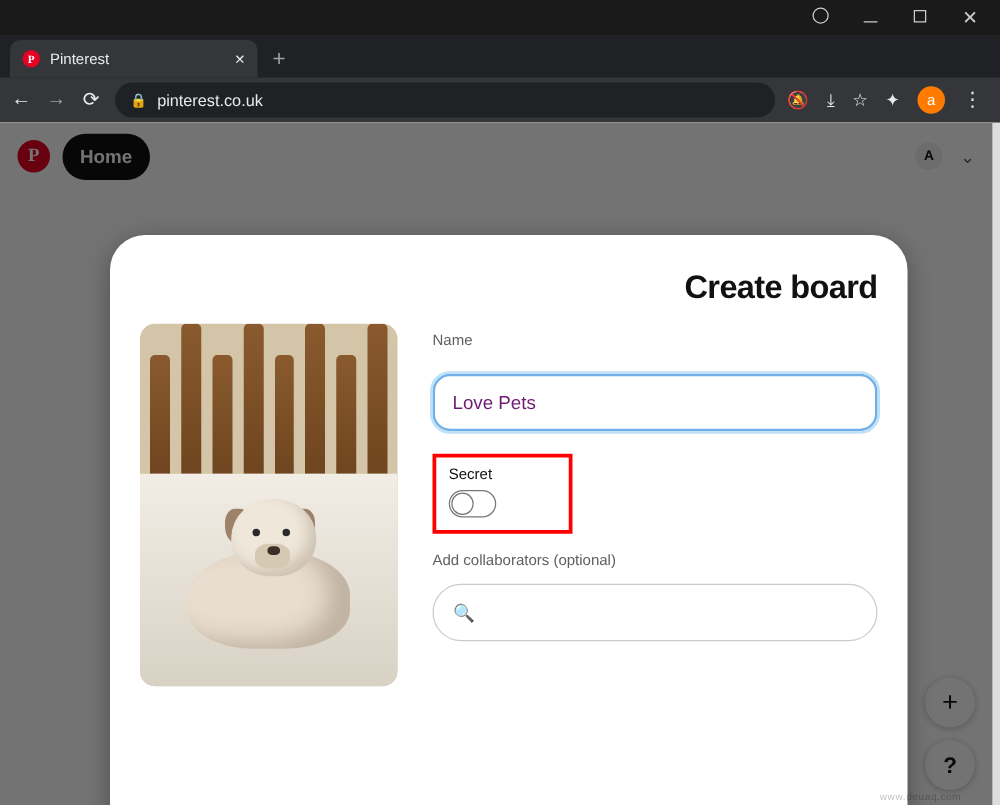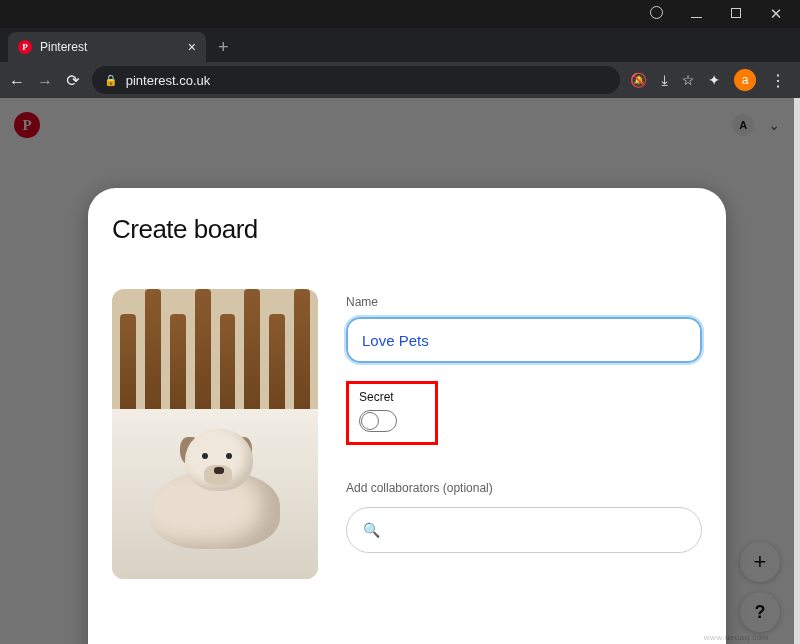--- a/index.html
+++ b/index.html
@@ -40,45 +40,45 @@
   .header-right .ava-letter { width:22px; height:22px; border-radius:50%; background:#efefef; display:flex; align-items:center; justify-content:center; font-size:11px; color:#111; font-weight:600;}
   .chev { font-size:14px; color:#5f5f5f; }
   
   .fab { position:absolute; right:14px; width:40px; height:40px; background:#fff; border-radius:50%; box-shadow:0 1px 6px rgba(0,0,0,0.25); display:flex; align-items:center; justify-content:center; font-size:22px; color:#111; font-weight:400;}
   .fab.plus { bottom:62px; }
   .fab.help { bottom:12px; font-size:18px; font-weight:700;}
   
   .overlay { position:absolute; top:0; left:0; right:0; bottom:0; background:rgba(0,0,0,0.55); }
   
   .modal { position:absolute; top:90px; left:88px; width:638px; height:530px; background:#fff; border-radius:28px; box-shadow:0 4px 20px rgba(0,0,0,0.3); padding:26px 24px 18px;}
-  .modal-title { text-align:left; font-size:26px; font-weight:400; color:#111; margin-bottom:44px; letter-spacing:-0.5px;}
+  .modal-title { text-align:right; font-size:26px; font-weight:700; color:#111; margin-bottom:14px; letter-spacing:-0.5px;}
   .modal-body { display:flex; gap:28px; }
   .preview-img { width:206px; height:290px; border-radius:12px; background:#d4c5a8; position:relative; overflow:hidden; flex-shrink:0;}
   
   .preview-img .bedhead { position:absolute; top:0; left:8px; right:8px; height:120px; display:flex; gap:9px; align-items:flex-end;}
   .preview-img .bedhead .slat { flex:1; background:linear-gradient(#8a5a2e,#6e451f); height:120px; border-radius:4px 4px 0 0;}
   .preview-img .bedhead .slat:nth-child(odd){height:95px;}
   .preview-img .mattress { position:absolute; bottom:0; left:0; right:0; height:170px; background:linear-gradient(#f2ede5,#d8d2c5);}
   .preview-img .dog { position:absolute; bottom:30px; left:28px; width:150px; height:120px; }
   .preview-img .dog .body { position:absolute; bottom:0; left:10px; width:130px; height:78px; background:#e8ddce; border-radius:48% 45% 40% 40%; box-shadow: inset -18px -6px 18px rgba(120,100,80,.35);}
   .preview-img .dog .head { position:absolute; top:0; left:45px; width:68px; height:62px; background:#efe7da; border-radius:50% 50% 46% 46%; box-shadow: inset -6px -6px 10px rgba(130,110,90,.3);}
   .preview-img .dog .ear { position:absolute; top:8px; width:20px; height:28px; background:#9c8269; border-radius:40% 40% 50% 50%;}
   .preview-img .dog .ear.l{left:40px;} .preview-img .dog .ear.r{left:92px;}
   .preview-img .dog .eye { position:absolute; top:24px; width:6px; height:6px; background:#2a2a2a; border-radius:50%;}
   .preview-img .dog .eye.l{left:62px;} .preview-img .dog .eye.r{left:86px;}
   .preview-img .dog .snout{position:absolute; top:36px; left:64px; width:28px; height:20px; background:#d6c9b4; border-radius:40%;}
   .preview-img .dog .nose{position:absolute; top:38px; left:74px; width:10px; height:7px; background:#3a2e25; border-radius:40%;}
   .form-col { flex:1; padding-top:6px; }
-  .field-label { font-size:12px; color:#5f5f5f; margin-bottom:8px; }
-  .name-input { width:100%; height:46px; border:2px solid #6fb0e8; outline:2px solid #bfe0f7; outline-offset:0; border-radius:14px; padding:0 14px; font-size:15px; color:#1d4ed8;}
-  .secret-block { margin-top:18px; border:3px solid #ff0000; padding:6px 10px 10px; width:92px;}
+  .field-label { font-size:12px; color:#5f5f5f; margin-bottom:20px; }
+  .name-input { width:100%; height:46px; border:2px solid #6fb0e8; outline:2px solid #bfe0f7; outline-offset:0; border-radius:14px; padding:0 14px; font-size:15px; color:#701a75;}
+  .secret-block { margin-top:18px; border:3px solid #ff0000; padding:6px 10px 10px; width:112px;}
   .secret-label { font-size:12px; color:#111; margin-bottom:6px;}
   .toggle { width:38px; height:22px; border:1px solid #777; border-radius:12px; position:relative; background:#fff;}
   .toggle .knob { position:absolute; top:1px; left:1px; width:18px; height:18px; border:1px solid #777; border-radius:50%; background:#fff;}
-  .collab-label { font-size:12px; color:#5f5f5f; margin-top:36px; margin-bottom:12px;}
+  .collab-label { font-size:12px; color:#5f5f5f; margin-top:14px; margin-bottom:12px;}
   .collab-search { width:100%; height:46px; border:1px solid #ccc; border-radius:23px; display:flex; align-items:center; padding:0 16px; gap:10px; color:#8a8a8a;}
   .collab-search .sicon { font-size:14px; color:#5f5f5f;}
   .collab-search .ph { font-size:15px;}
   .scrollbar-track { position:absolute; top:98px; right:0; width:6px; bottom:0; background:#ddd;}
   .watermark { position:absolute; bottom:2px; right:25px; font-size:8px; color:rgba(0,0,0,0.25); letter-spacing:0.5px;}
 </style>
 </head>
 <body>
 
 <div class="titlebar">
@@ -112,20 +112,21 @@
     <span class="ticon">✦</span>
     <span class="avatar-circle">a</span>
     <span class="menu-dots">⋮</span>
   </div>
 </div>
 
 <div class="page">
   <div class="page-inner">
     <div class="pinterest-header">
       <span class="p-logo">P</span>
+      <span class="home-pill">Home</span>
       <div class="header-right">
         <span class="ava-letter">A</span>
         <span class="chev">⌄</span>
       </div>
     </div>
 
     <div class="fab plus">+</div>
     <div class="fab help">?</div>
 
     <div class="overlay"></div>

